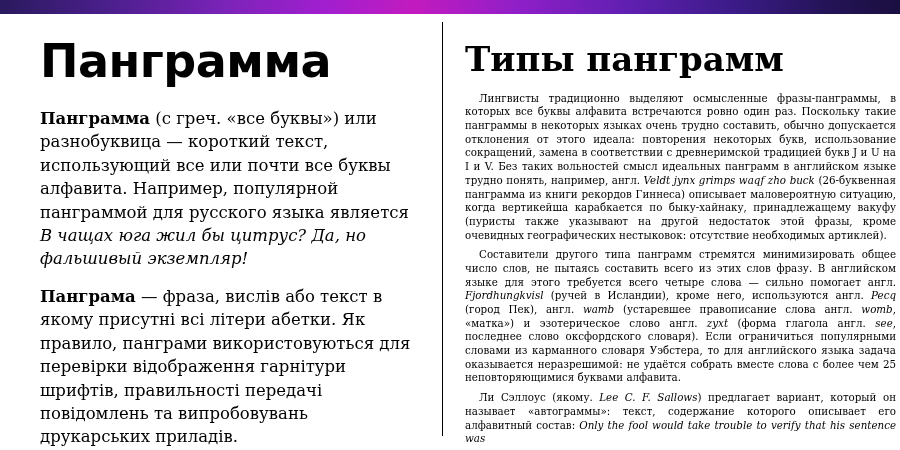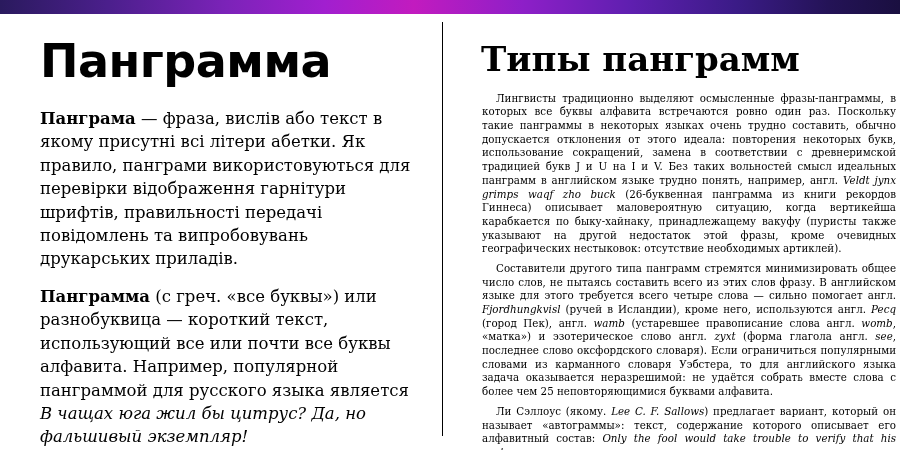--- a/index.html
+++ b/index.html
@@ -70,21 +70,21 @@
     line-height: 1.02;
     margin: 12px 0 22px 0;
     letter-spacing: -0.5px;
     color: #000;
   }
   h2.title-right {
     font-family: "DejaVu Serif", serif;
     font-weight: 700;
     font-size: 34px;
     line-height: 1.05;
-    margin: 16px 0 14px 16px;
+    margin: 16px 0 14px 0;
     color: #000;
   }
   .lead-para {
     font-family: "DejaVu Serif", serif;
     font-size: 16.5px;
     line-height: 1.42;
     color: #000;
     margin: 0 0 14px 0;
     text-align: left;
   }
@@ -92,21 +92,21 @@
     font-weight: 700;
   }
   .lead-para .ital {
     font-style: italic;
   }
   .body-para {
     font-family: "DejaVu Serif", serif;
     font-size: 10.3px;
     line-height: 1.33;
     color: #000;
-    margin: 0 0 6px 17px;
+    margin: 0 0 6px 0;
     text-align: justify;
     text-indent: 14px;
     hyphens: auto;
   }
   .body-para .ital {
     font-style: italic;
   }
 </style>
 </head>
 <body>
@@ -114,25 +114,25 @@
 <div class="page">
 
   <div class="top-band"></div>
 
   <div class="columns">
 
     <div class="col-left">
       <h1 class="title-left">Панграмма</h1>
 
       <p class="lead-para">
-        <span class="term">Панграма</span><span> — фраза, вислів або текст в якому присутні всі літери абетки. Як правило, панграми використовуються для перевірки відображення гарнітури шрифтів, правильності передачі повідомлень та випробовувань друкарських приладів.</span>
+        <span class="term">Панграмма</span><span> (с греч. «все буквы») или разнобуквица — короткий текст, использующий все или почти все буквы алфавита. Например, популярной панграммой для русского языка является </span><span class="ital">В чащах юга жил бы цитрус? Да, но фальшивый экземпляр!</span>
       </p>
 
       <p class="lead-para">
-        <span class="term">Панграмма</span><span> (с греч. «все буквы») или разнобуквица — короткий текст, использующий все или почти все буквы алфавита. Например, популярной панграммой для русского языка является </span><span class="ital">В чащах юга жил бы цитрус? Да, но фальшивый экземпляр!</span>
+        <span class="term">Панграма</span><span> — фраза, вислів або текст в якому присутні всі літери абетки. Як правило, панграми використовуються для перевірки відображення гарнітури шрифтів, правильності передачі повідомлень та випробовувань друкарських приладів.</span>
       </p>
     </div>
 
     <div class="divider"></div>
 
     <div class="col-right">
       <h2 class="title-right">Типы панграмм</h2>
 
       <p class="body-para">
         <span>Лингвисты традиционно выделяют осмысленные фразы-панграммы, в которых все буквы алфавита встречаются ровно один раз. Поскольку такие панграммы в некоторых языках очень трудно составить, обычно допускается отклонения от этого идеала: повторения некоторых букв, использование сокращений, замена в соответствии с древнеримской традицией букв J и U на I и V. Без таких вольностей смысл идеальных панграмм в английском языке трудно понять, например, англ. </span><span class="ital">Veldt jynx grimps waqf zho buck</span><span> (26-буквенная панграмма из книги рекордов Гиннеса) описывает маловероятную ситуацию, когда вертикейша карабкается по быку-хайнаку, принадлежащему вакуфу (пуристы также указывают на другой недостаток этой фразы, кроме очевидных географических нестыковок: отсутствие необходимых артиклей).</span>

